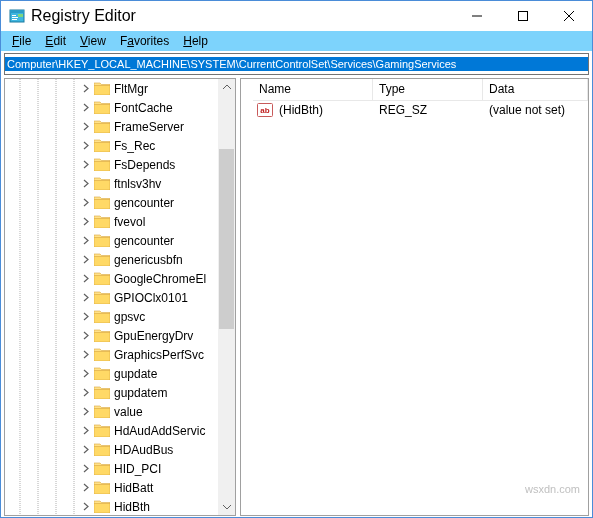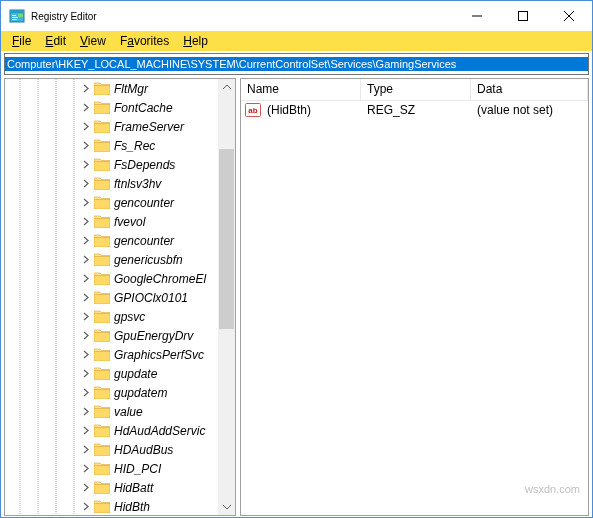--- a/index.html
+++ b/index.html
@@ -1,41 +1,41 @@
 <!DOCTYPE html>
 <html><head>
 <meta charset="utf-8">
 <style>
 * { margin: 0; padding: 0; box-sizing: border-box; font-family: "Segoe UI", Tahoma, sans-serif; }
 body { background: #fff; width: 593px; height: 518px; overflow: hidden; }
 .window { width: 593px; height: 518px; border: 1px solid #4a8cd8; display: flex; flex-direction: column; background: #fff; }
 .titlebar { height: 30px; display: flex; align-items: center; padding: 0 0 0 8px; background: #fff; }
 .titlebar-icon { width: 16px; height: 16px; margin-right: 6px; }
-.titlebar-title { font-size: 10px; flex: 1; color: #000; }
+.titlebar-title { font-size: 16px; flex: 1; color: #000; }
 .titlebar-controls { display: flex; height: 100%; }
 .titlebar-btn { width: 46px; height: 30px; display: flex; align-items: center; justify-content: center; background: #fff; cursor: pointer; }
-.menubar { height: 20px; display: flex; align-items: center; padding: 0 4px; font-size: 12px; background: #fde047; }
+.menubar { height: 20px; display: flex; align-items: center; padding: 0 4px; font-size: 12px; background: #7dd3fc; }
 .menu-item { padding: 2px 7px; cursor: pointer; }
 .menu-item span.ul { text-decoration: underline; }
 .addressbar { height: 22px; border: 1px solid #737373; margin: 2px 3px; display: flex; align-items: center; font-size: 11px; background: #fff; }
 .addressbar-text { background: #0078d7; color: #fff; padding: 1px 2px; white-space: nowrap; overflow: hidden; flex: 1; }
 .content { flex: 1; display: flex; min-height: 0; }
 .tree-pane { width: 232px; border: 1px solid #a0a0a0; margin: 1px 0 1px 3px; overflow: hidden; position: relative; background: #fff; }
 .tree-scroll { position: absolute; right: 0; top: 0; width: 17px; height: 100%; background: #f0f0f0; }
 .tree-scroll-btn { width: 17px; height: 17px; background: #f0f0f0; display: flex; align-items: center; justify-content: center; font-size: 8px; color: #606060; }
 .tree-scroll-thumb { position: absolute; top: 70px; width: 15px; left: 1px; height: 180px; background: #cdcdcd; }
-.tree-inner { position: absolute; left: 0; top: 0; right: 17px; bottom: 0; overflow: hidden; font-style: italic; }
+.tree-inner { position: absolute; left: 0; top: 0; right: 17px; bottom: 0; overflow: hidden; }
 .tree-lines-col { position: absolute; left: 0; top: 0; width: 95px; height: 100%; }
 .tree-items { position: absolute; left: 75px; top: 0; right: 0; }
 .tree-item { height: 19px; display: flex; align-items: center; font-size: 12px; white-space: nowrap; }
 .tree-exp { width: 12px; height: 12px; display: flex; align-items: center; justify-content: center; font-size: 10px; color: #606060; margin-right: 2px; }
 .tree-folder { width: 16px; height: 13px; margin-right: 4px; flex-shrink: 0; }
 .tree-label { color: #000; }
 .splitter { width: 4px; cursor: ew-resize; }
-.list-pane { flex: 1; border: 1px solid #a0a0a0; margin: 1px 3px 1px 0; background: #fff; overflow: hidden; }
+.list-pane { flex: 1; border: 1px solid #a0a0a0; margin: 1px 3px 1px 0; background: #fff; overflow: hidden; padding-left: 12px; }
 .list-header { height: 22px; display: flex; border-bottom: 1px solid #e8e8e8; font-size: 12px; }
 .list-header-col { padding: 3px 6px; border-right: 1px solid #e8e8e8; background: #fff; }
 .list-row { height: 18px; display: flex; align-items: center; font-size: 12px; }
 .list-cell { padding: 0 6px; white-space: nowrap; }
 .ab-icon { width: 16px; height: 14px; margin-left: 4px; flex-shrink: 0; }
 .watermark { position: absolute; right: 8px; bottom: 20px; font-size: 11px; color: #c0c0c0; }
 </style>
 </head>
 <body>
 

